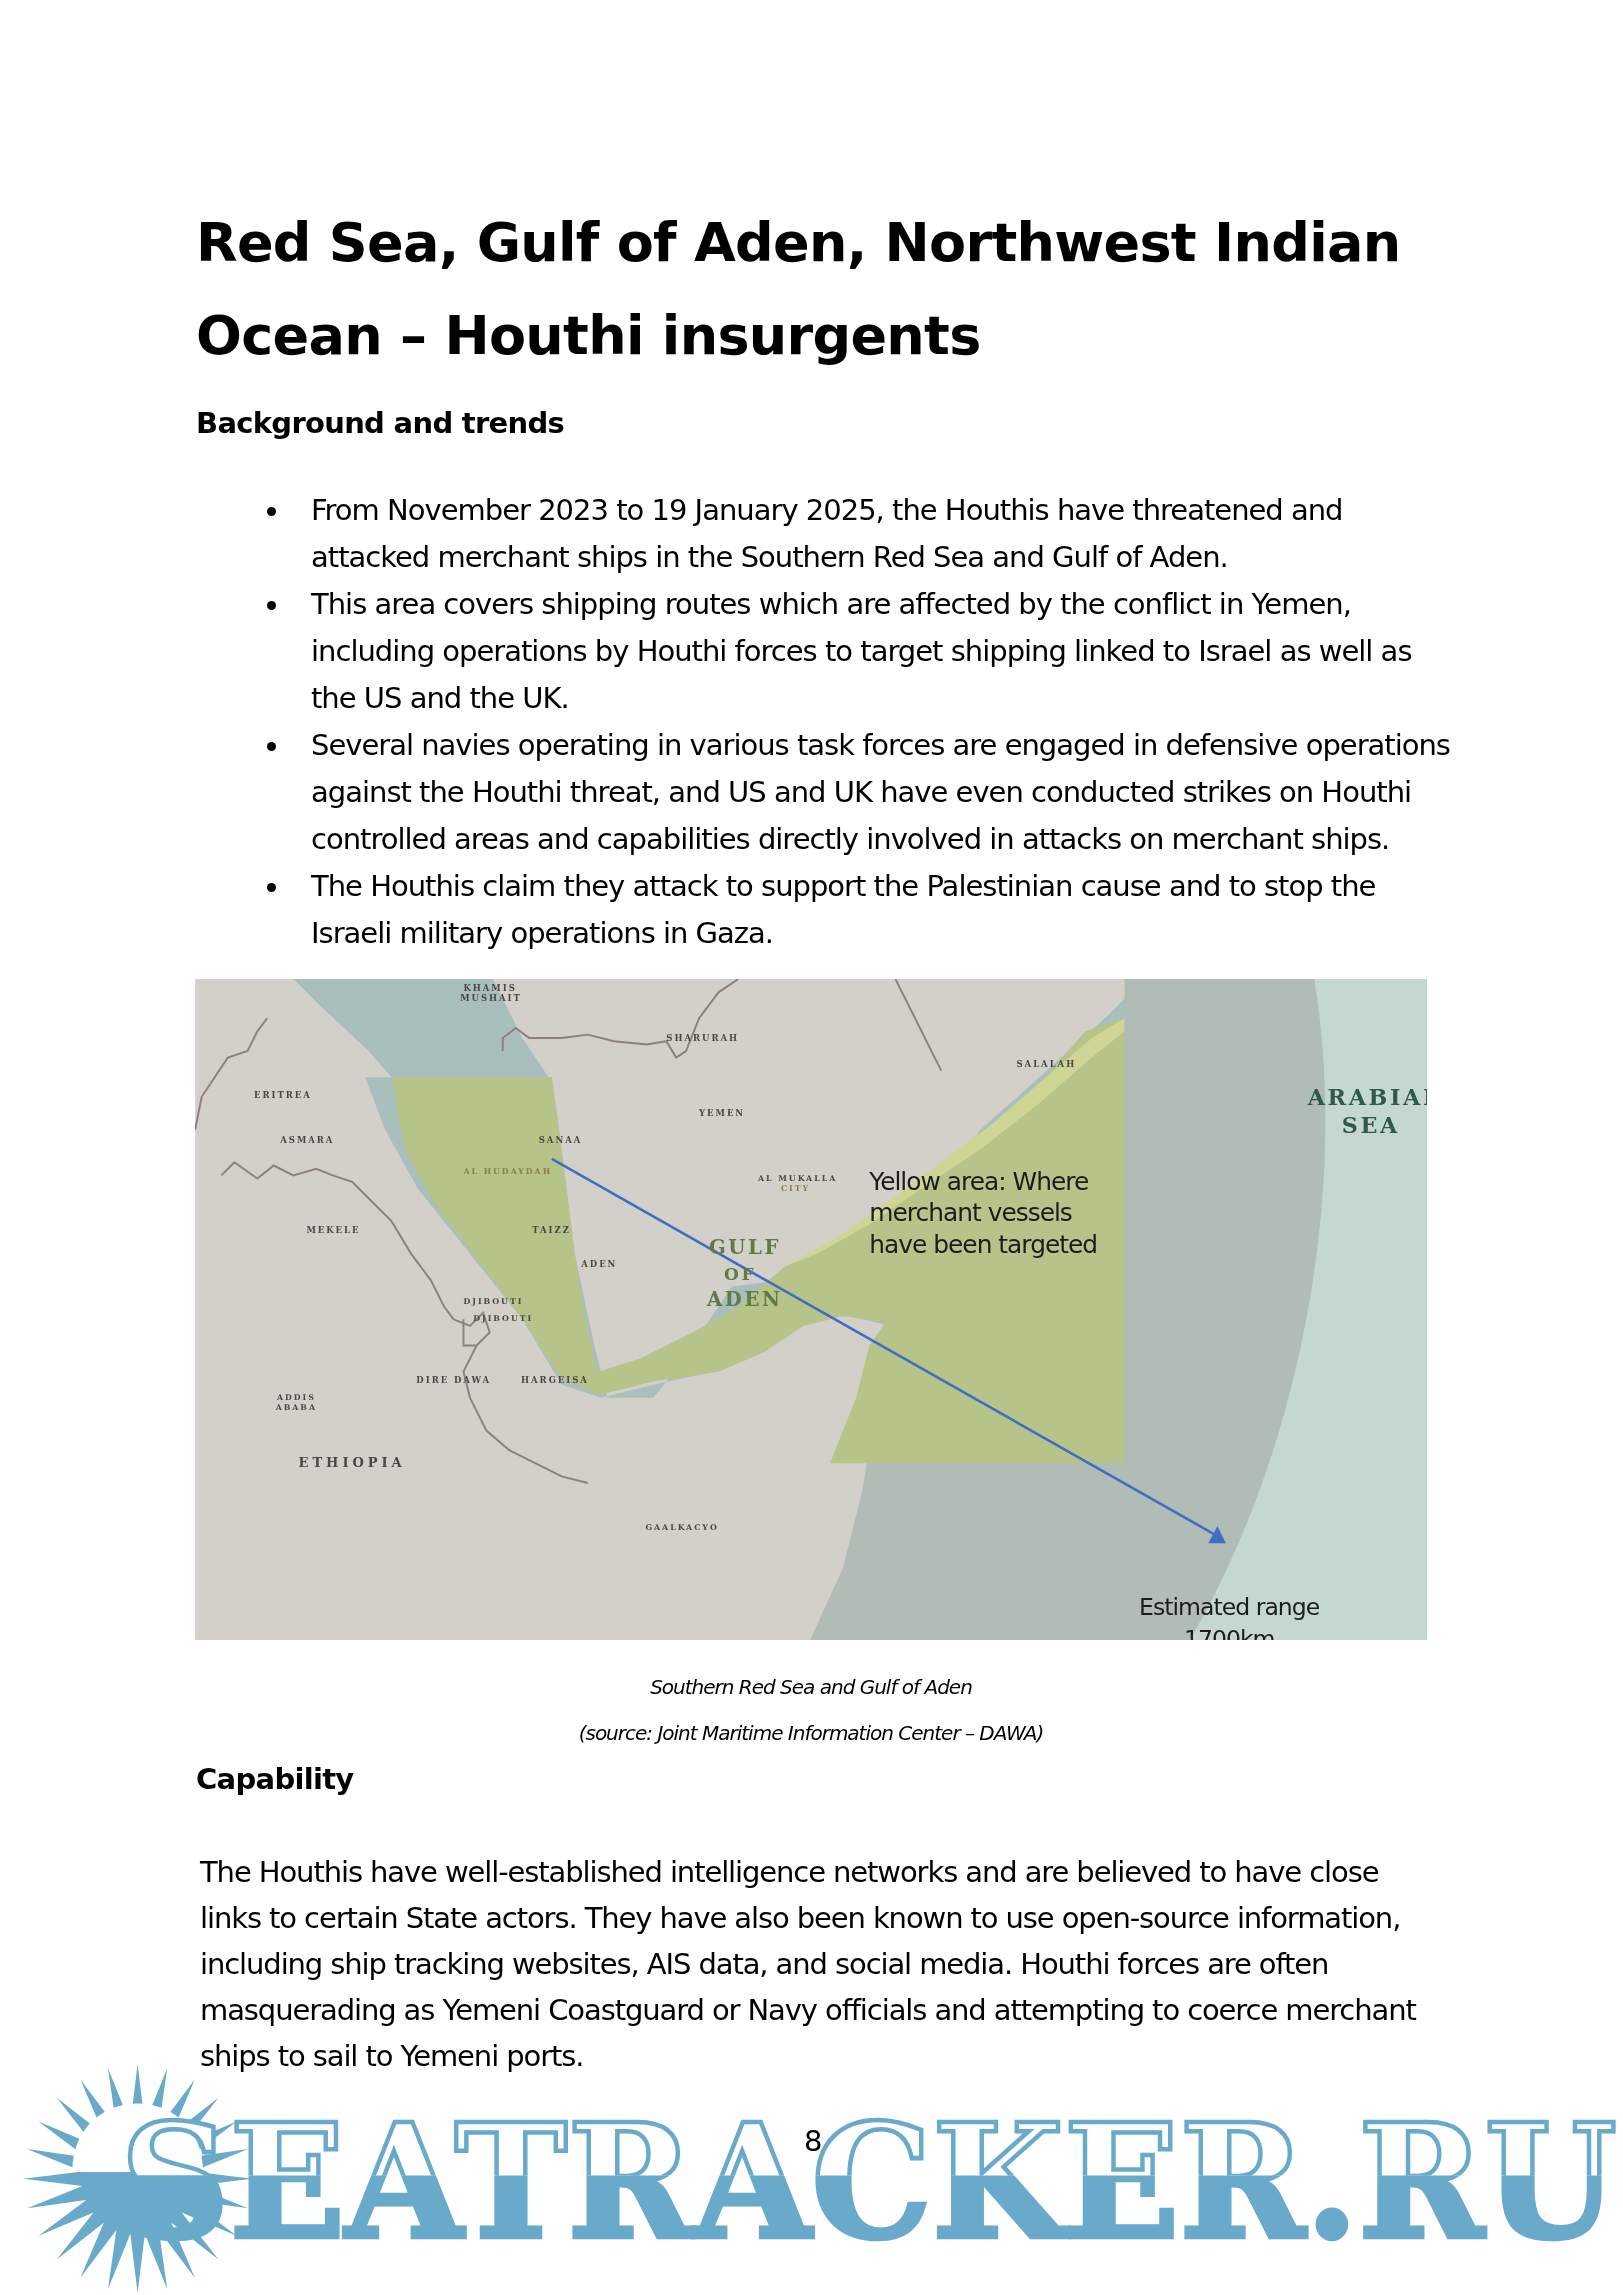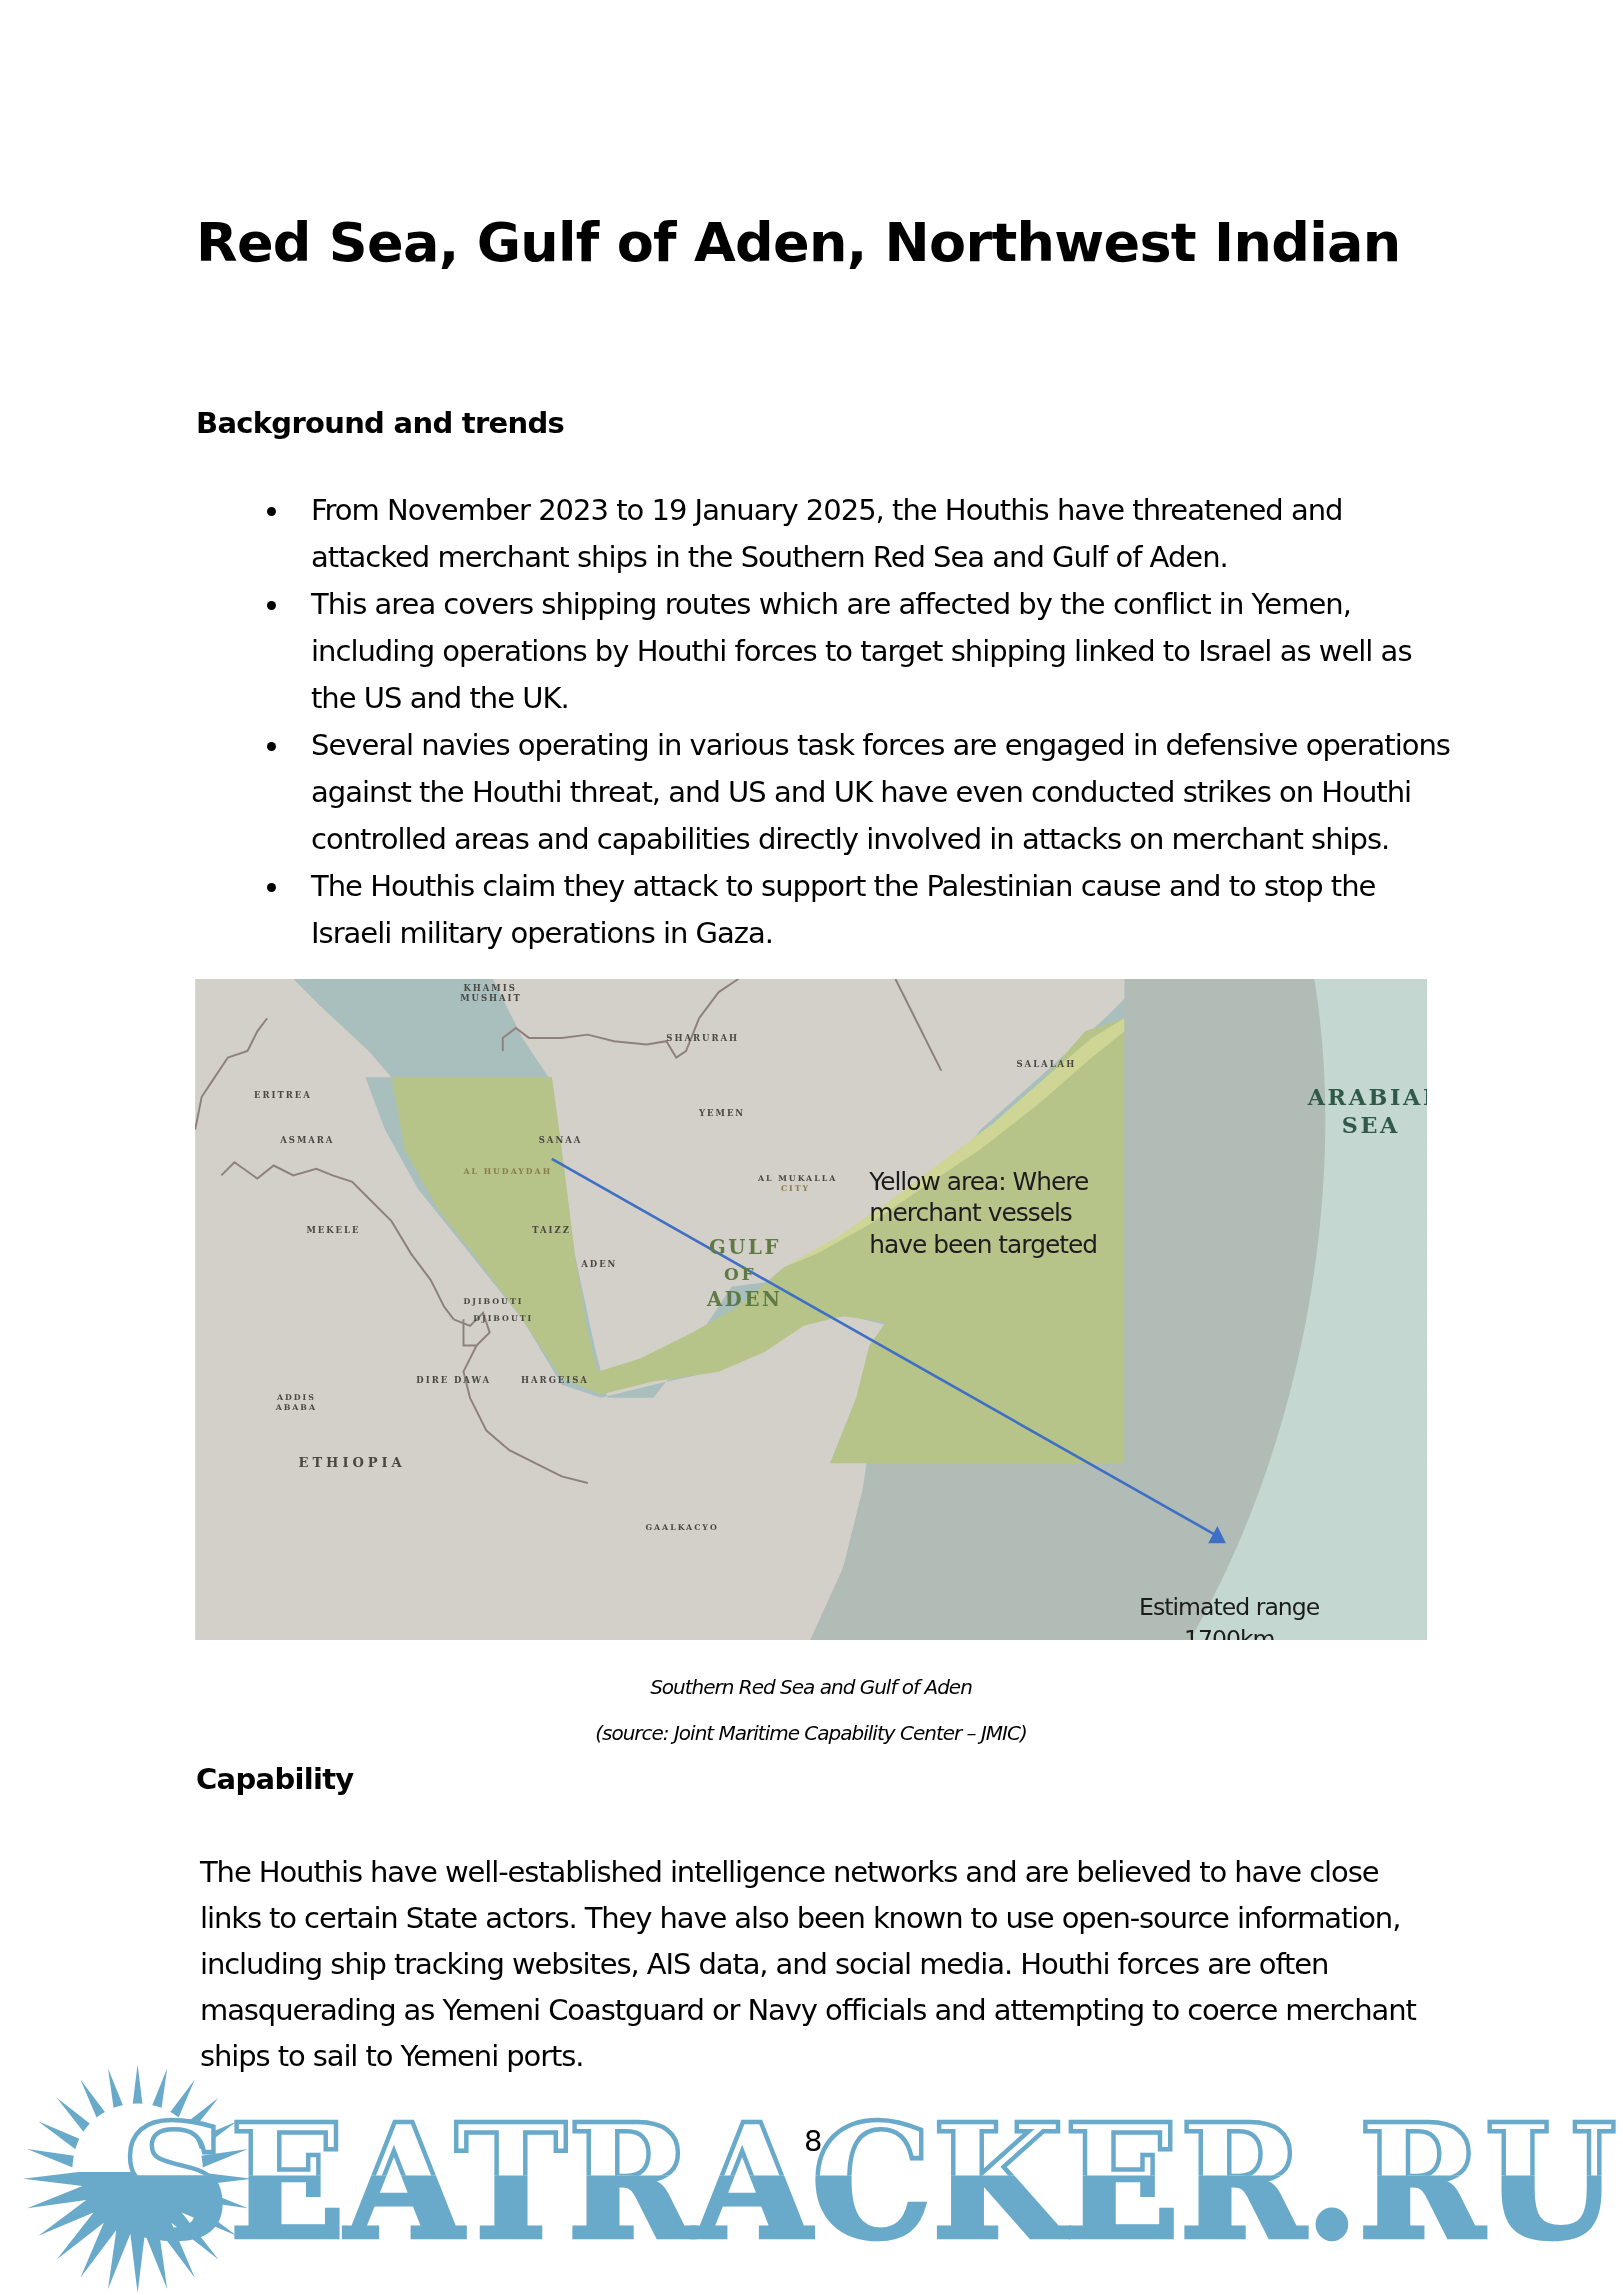--- a/index.html
+++ b/index.html
@@ -26,20 +26,21 @@
   .watermark { position: absolute; left: 16px; top: 2061px; width: 1623px; height: 234px; z-index: 3; text-align: center; }
   .map-label { font-family: "DejaVu Serif", serif; font-weight: bold; fill: #4a4744; letter-spacing: 3px; }
   .sea-label { font-family: "DejaVu Serif", serif; font-weight: bold; letter-spacing: 4px; }
   .note-label { font-family: "DejaVu Sans", sans-serif; fill: #1c1c1c; letter-spacing: -1.5px; }
 </style>
 </head>
 <body>
 
 <h1 class="page-title">
   <span>Red Sea, Gulf of Aden, Northwest Indian</span><br>
+  <span>Ocean – Houthi insurgents</span>
 </h1>
 
 <h3 class="h3" style="top:406px;">Background and trends</h3>
 
 <ul class="bullets">
   <li style="margin-bottom:0;"><span class="dot"></span><span>From November 2023 to 19 January 2025, the Houthis have threatened and attacked merchant ships in the Southern Red Sea and Gulf of Aden.</span></li>
   <li><span class="dot"></span><span>This area covers shipping routes which are affected by the conflict in Yemen, including operations by Houthi forces to target shipping linked to Israel as well as the US and the UK.</span></li>
   <li><span class="dot"></span><span>Several navies operating in various task forces are engaged in defensive operations against the Houthi threat, and US and UK have even conducted strikes on Houthi controlled areas and capabilities directly involved in attacks on merchant ships.</span></li>
   <li><span class="dot"></span><span>The Houthis claim they attack to support the Palestinian cause and to stop the Israeli military operations in Gaza.</span></li>
 </ul>
@@ -103,21 +104,21 @@
 
     <text class="note-label" x="1030" y="322" font-size="38">Yellow area: Where</text>
     <text class="note-label" x="1030" y="370" font-size="38">merchant vessels</text>
     <text class="note-label" x="1030" y="418" font-size="38">have been targeted</text>
     <text class="note-label" x="1580" y="852" font-size="36" text-anchor="middle" transform="translate(0,120)">Estimated range</text>
     <text class="note-label" x="1580" y="900" font-size="36" text-anchor="middle" transform="translate(0,120)">1700km</text>
   </svg>
 </div>
 
 <div class="caption" style="top:1675px;">Southern Red Sea and Gulf of Aden</div>
-<div class="caption" style="top:1721px;">(source: Joint Maritime Capability Center – JMIC)</div>
+<div class="caption" style="top:1721px;">(source: Joint Maritime Information Center – DAWA)</div>
 
 <h3 class="h3" style="top:1762px;">Capability</h3>
 <p class="para">The Houthis have well-established intelligence networks and are believed to have close links to certain State actors. They have also been known to use open-source information, including ship tracking websites, AIS data, and social media. Houthi forces are often masquerading as Yemeni Coastguard or Navy officials and attempting to coerce merchant ships to sail to Yemeni ports.</p>
 
 <div class="page-number">8</div>
 
 <div class="watermark">
   <svg width="1623" height="234" viewBox="0 0 2481 358">
     <defs>
       <clipPath id="wm-bottom">

